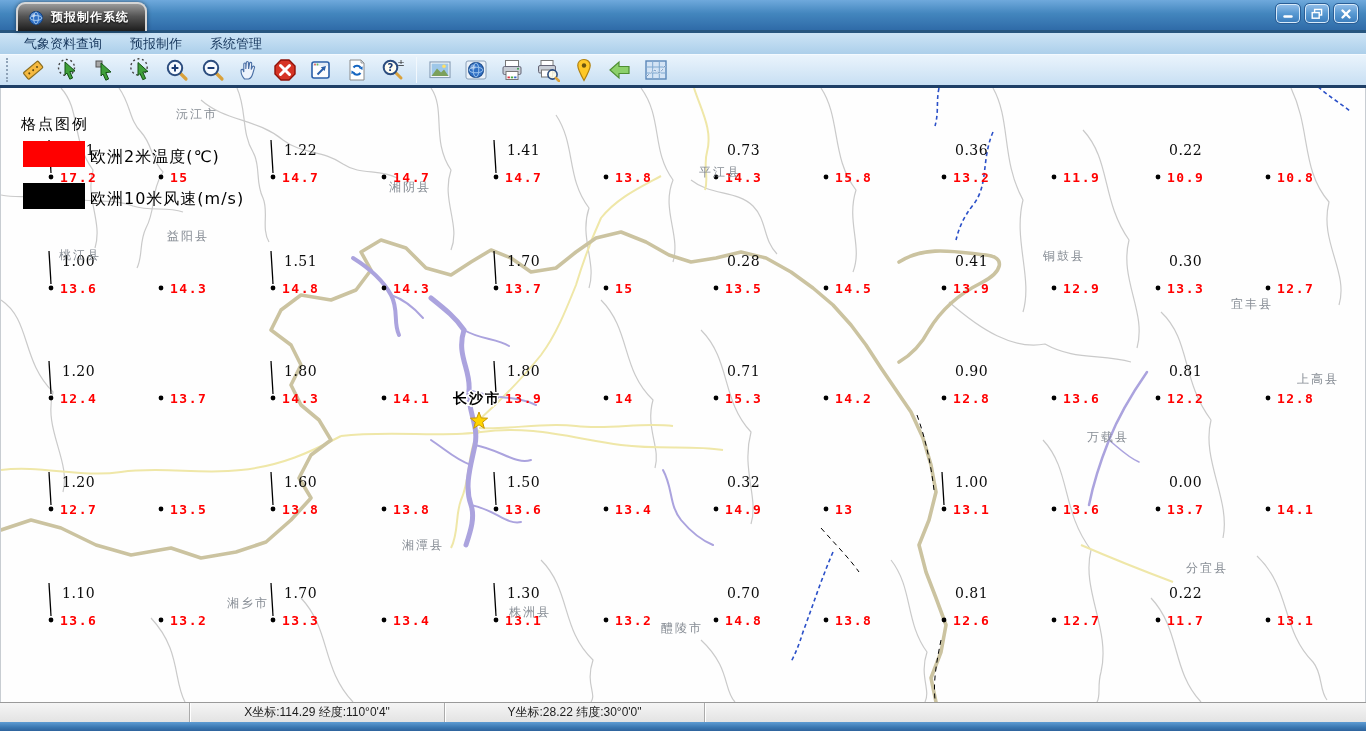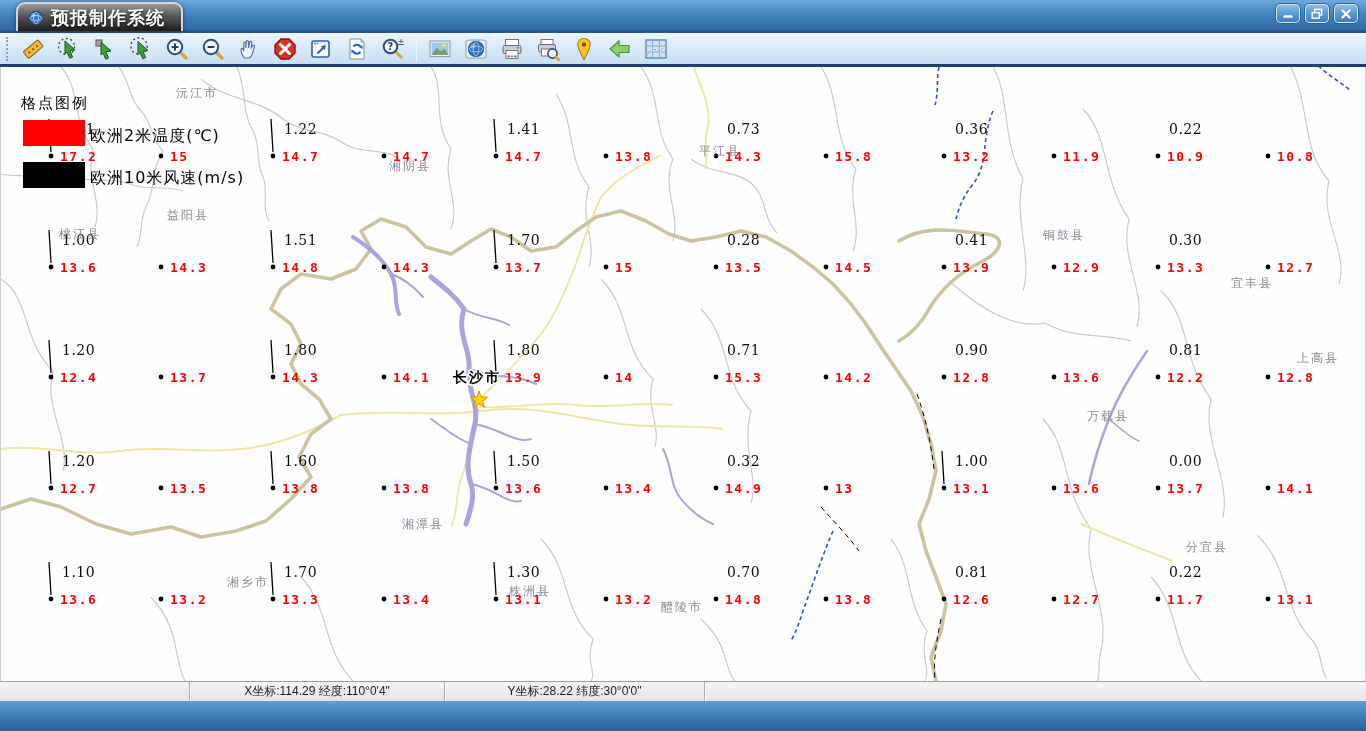--- a/index.html
+++ b/index.html
@@ -4,21 +4,21 @@
 <style>
   * { margin:0; padding:0; box-sizing:border-box; }
   html,body { width:1366px; height:731px; overflow:hidden; font-family:"Liberation Sans", sans-serif; }
   .window { width:1366px; height:731px; display:flex; flex-direction:column; background:#fff; }
 
   
   .titlebar { position:relative; height:33px; background:linear-gradient(180deg,#6FA9DC 0%,#4386BE 45%,#2F6BA8 100%); border-bottom:3px solid #27567F; flex:0 0 33px; }
   .app-tab { position:absolute; left:16px; top:2px; height:29px; padding:0 16px 0 10px; display:flex; align-items:center; gap:7px;
     background:linear-gradient(180deg,#9a9a9a 0%,#555 45%,#1d1d1d 100%); border:2px solid #d6d6d6; border-bottom:none;
     border-radius:9px 9px 0 0; box-shadow:0 0 4px rgba(0,0,0,.5); }
-  .app-tab .title { color:#fff; font-size:18px; font-weight:bold; letter-spacing:1px; text-shadow:0 1px 2px #000; white-space:nowrap; }
+  .app-tab .title { color:#fff; font-size:12px; font-weight:bold; letter-spacing:1px; text-shadow:0 1px 2px #000; white-space:nowrap; }
   .winctrls { position:absolute; right:8px; top:4px; display:flex; gap:5px; }
   .wbtn { width:24px; height:19px; border-radius:4px; border:1px solid #d9ebfa; outline:1px solid #2a5e96;
     background:linear-gradient(180deg,#8FBCE8 0%,#5899D2 50%,#3D7FBE 100%); display:flex; align-items:center; justify-content:center; }
   .wbtn svg { display:block; }
 
   
   .menubar { height:21px; flex:0 0 21px; background:linear-gradient(180deg,#CDE4F6 0%,#ACCFEA 100%); display:flex; align-items:center; padding-left:10px; }
   .menu-item { font-size:13px; color:#16365C; padding:0 14px; height:100%; display:flex; align-items:center; cursor:default; white-space:nowrap; }
 
   
@@ -69,20 +69,25 @@
       </div>
       <div class="wbtn">
         <svg width="12" height="12" viewBox="0 0 12 12">
           <line x1="2.5" y1="2.5" x2="9.5" y2="9.5" stroke="#fff" stroke-width="2.4" stroke-linecap="round"></line>
           <line x1="9.5" y1="2.5" x2="2.5" y2="9.5" stroke="#fff" stroke-width="2.4" stroke-linecap="round"></line>
         </svg>
       </div>
     </div>
   </div>
 
+  <div class="menubar">
+    <div class="menu-item">气象资料查询</div>
+    <div class="menu-item">预报制作</div>
+    <div class="menu-item">系统管理</div>
+  </div>
 
   <div class="toolbar">
     <div class="grip"></div>
 
     <div class="tbtn">
       <svg width="24" height="24" viewBox="0 0 24 24">
         <g transform="rotate(-40 12 12)">
           <rect x="2.5" y="8" width="19" height="8.5" rx="1.2" fill="#F5B940" stroke="#8A6D1F" stroke-width="1.2"></rect>
           <circle cx="7" cy="12.2" r="1" fill="#5d470f"></circle>
             <circle cx="12" cy="12.2" r="1" fill="#5d470f"></circle>

